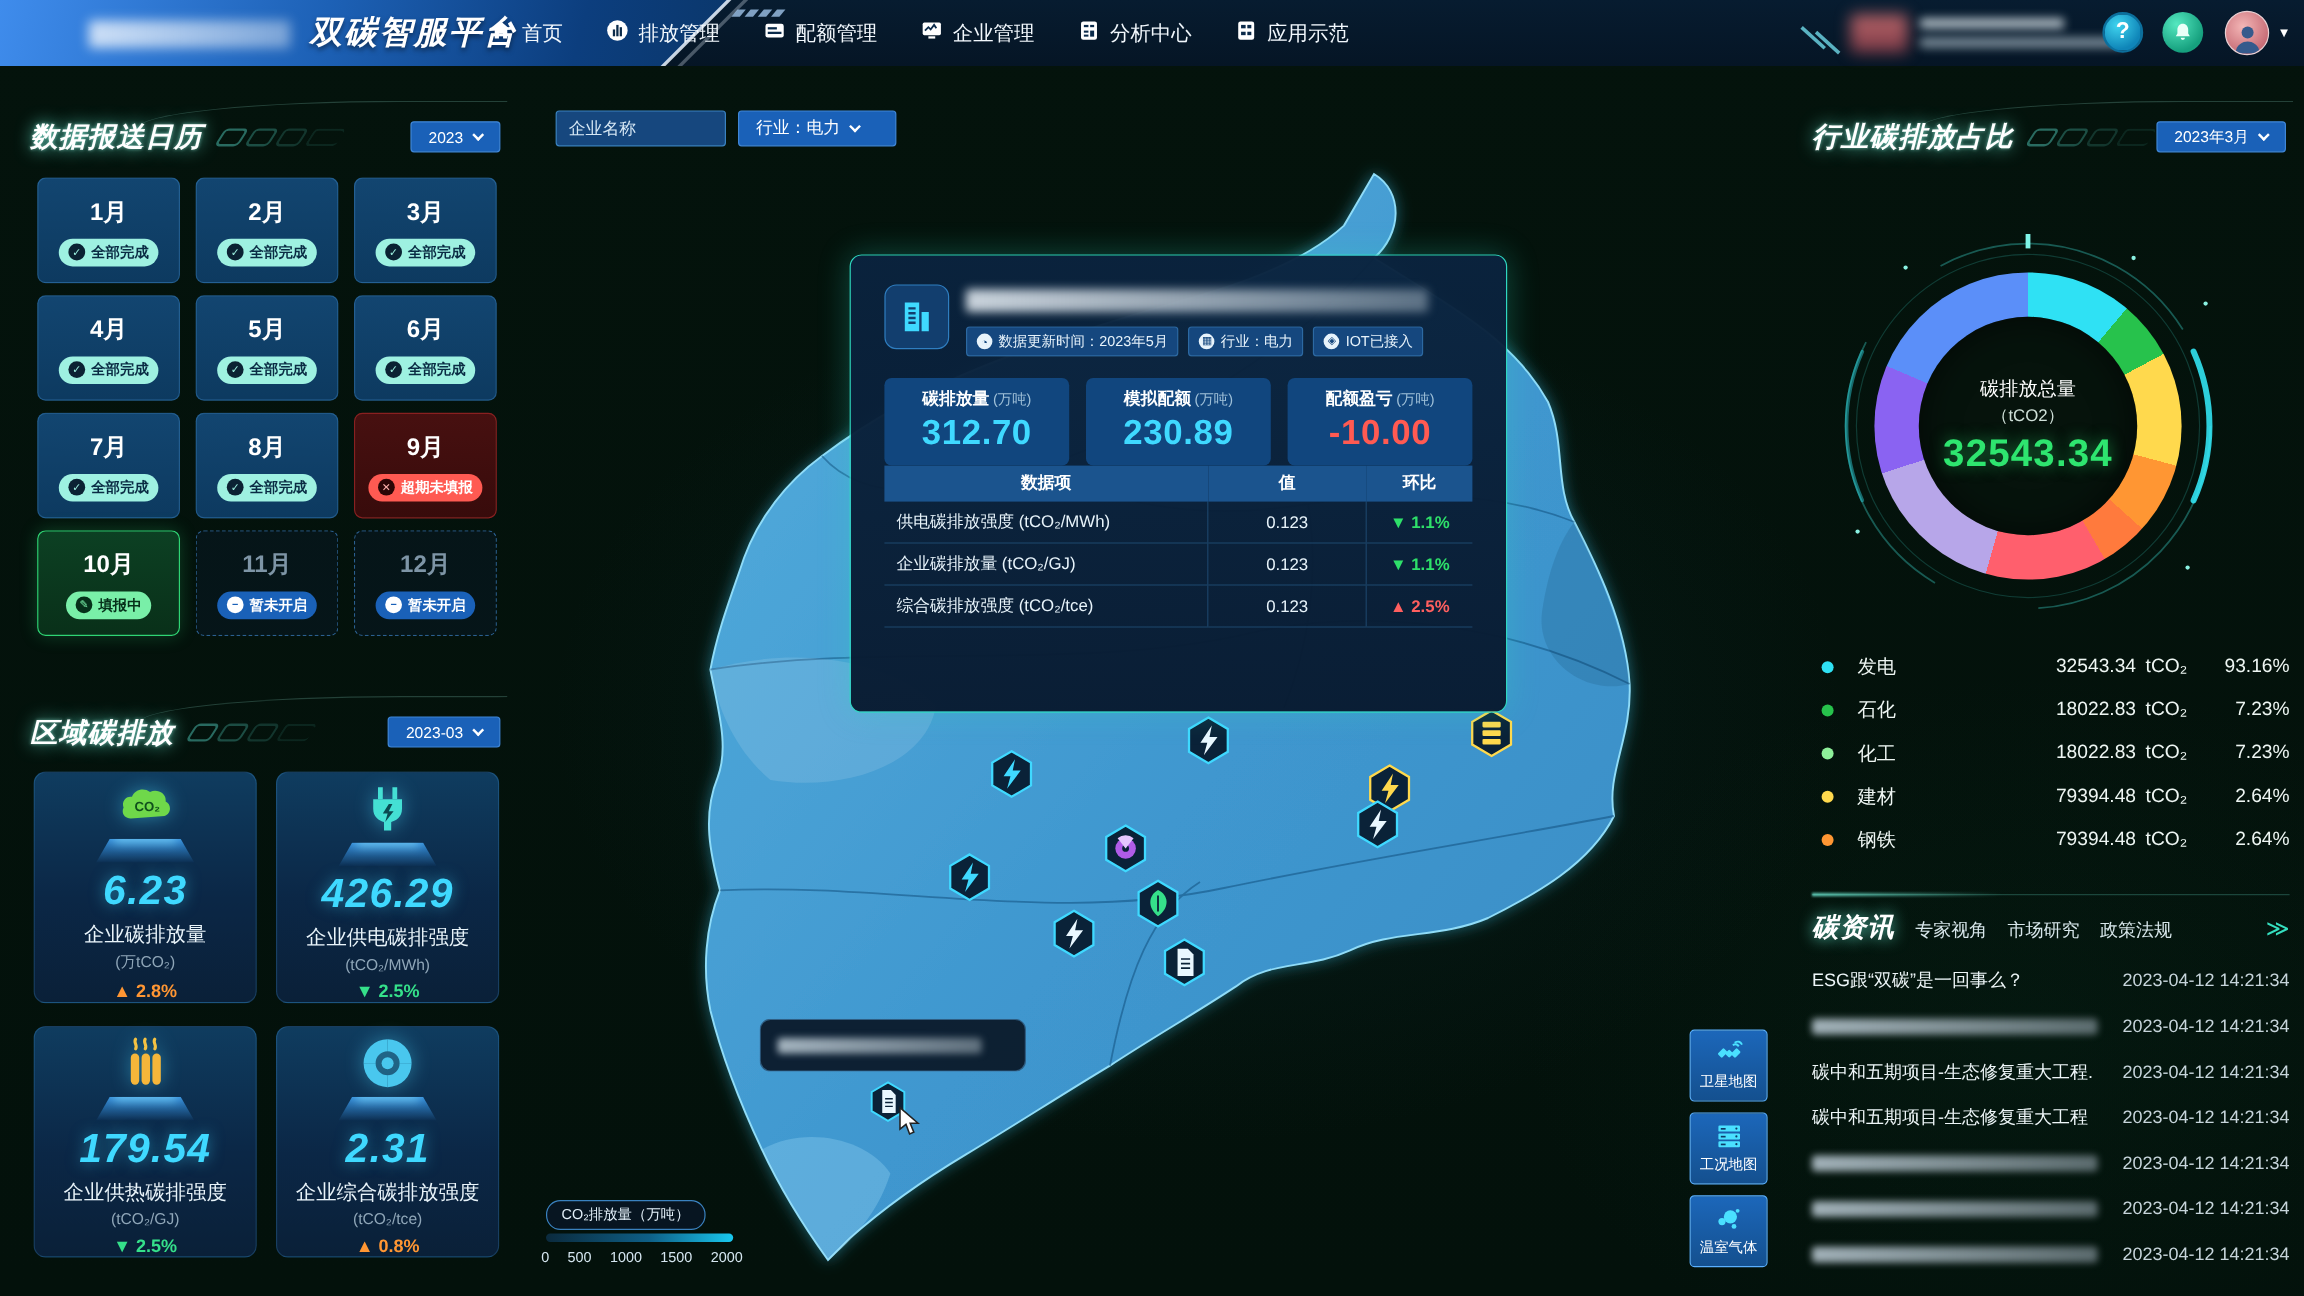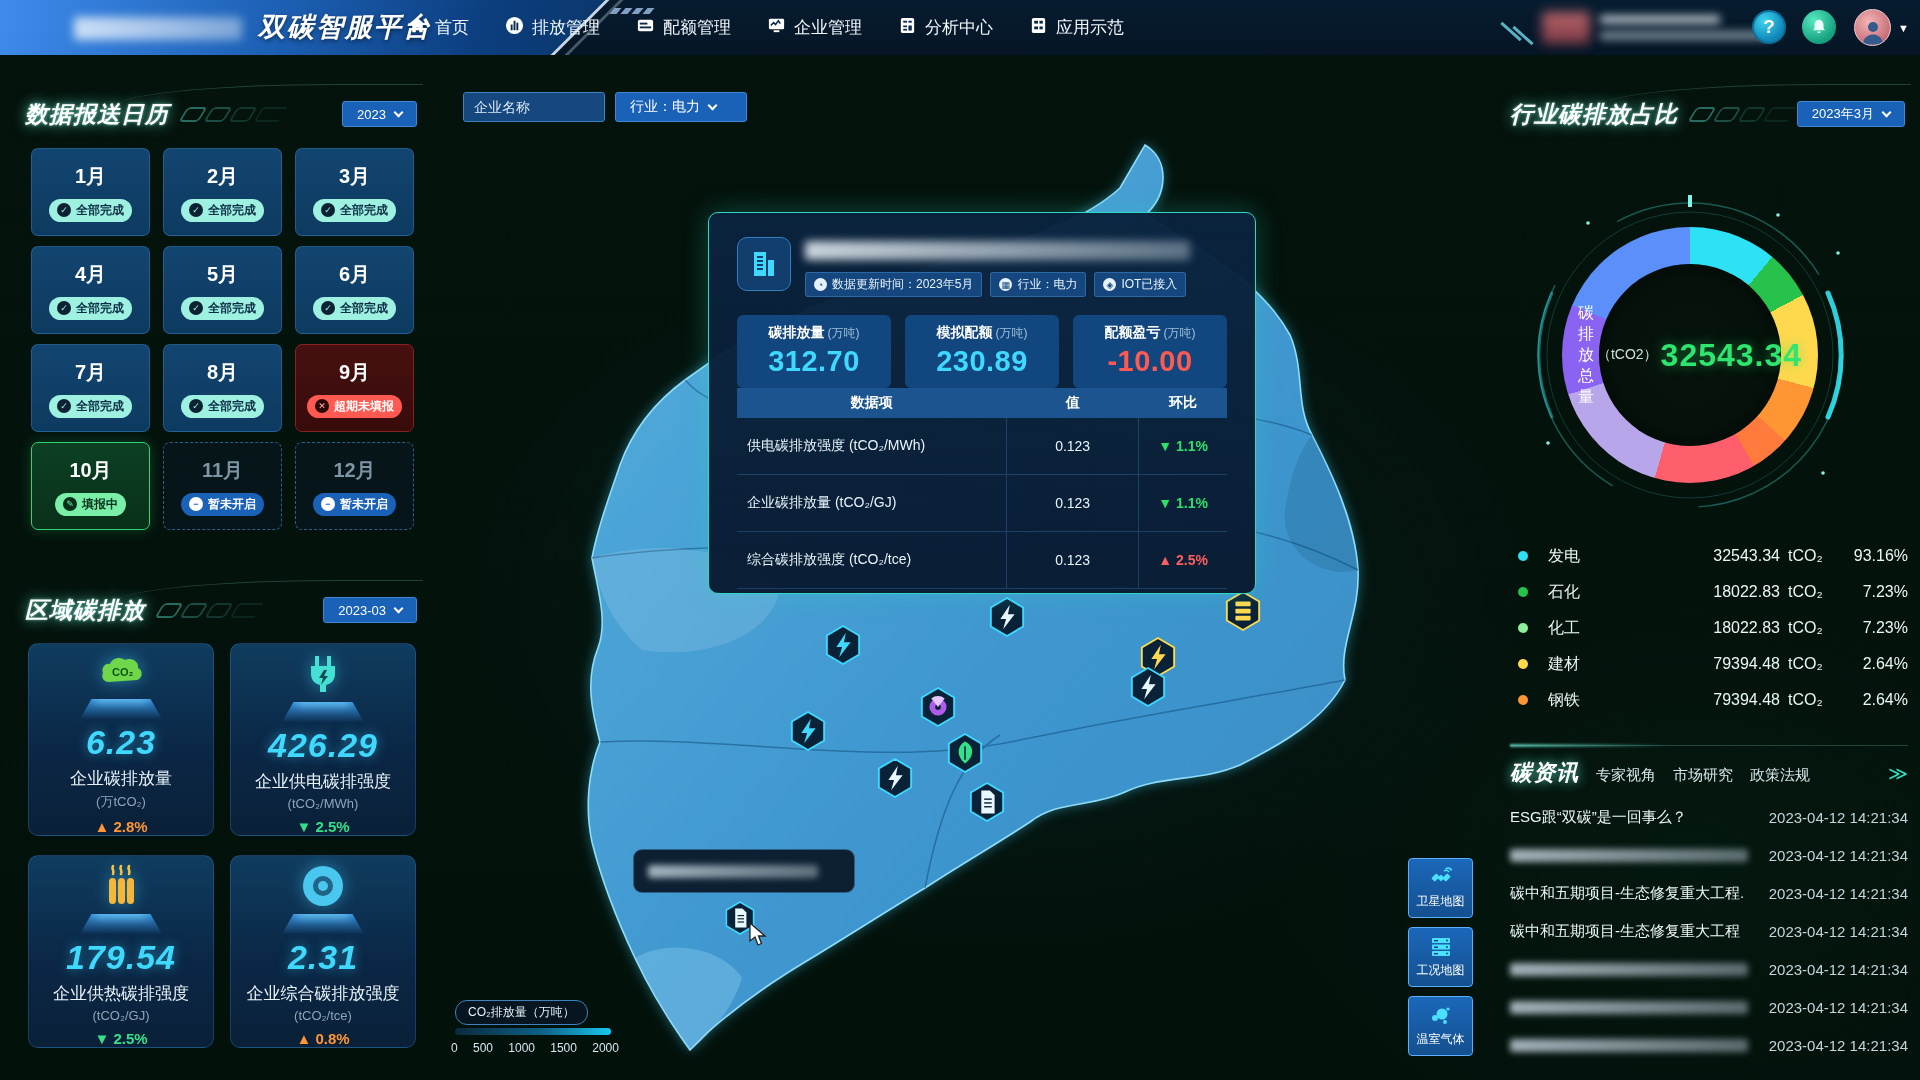--- a/index.html
+++ b/index.html
@@ -150,34 +150,34 @@
   .ti{width:13px;height:13px;border-radius:50%;background:#e7f3fb;color:#15477e;font-size:9px;font-weight:800;
     display:flex;align-items:center;justify-content:center;}
   .pmetrics{display:flex;gap:14px;margin-top:18px;}
   .pm{flex:1;background:#11467e;border-radius:6px;text-align:center;padding:9px 0 10px;}
   .pml{color:#fff;font-size:14px;font-weight:700;}
   .pml .u{color:#9fc0d8;font-size:12px;font-weight:400;margin-left:3px;}
   .pmv{font-size:29px;font-weight:800;color:#3fd9ff;margin-top:3px;letter-spacing:.5px;}
   .pmv.neg{color:#ff5a52;}
   .ptable{width:100%;border-collapse:collapse;margin-top:0;font-size:14px;}
   .ptable th{background:#1b548e;color:#fff;font-weight:700;padding:6px 4px;}
-  .ptable td{color:#e8f4fb;padding:19px 10px;border-bottom:1px solid rgba(60,130,190,.35);}
+  .ptable td{color:#e8f4fb;padding:8px 10px;border-bottom:1px solid rgba(60,130,190,.35);}
   .ptable td+td{border-left:1px solid rgba(60,130,190,.35);}
   .ptable td:nth-child(2){text-align:center;}
   .ptable td:nth-child(3){text-align:center;font-weight:700;}
   .dir-down{color:#2ee06a!important;}.dir-down::before{content:"▼ ";}
   .dir-up{color:#ff5f5f!important;}.dir-up::before{content:"▲ ";}
   .plink{color:#3fd9ff;text-align:center;font-size:15px;font-weight:700;margin-top:15px;cursor:pointer;}
 
   
   .ind-head{left:1510px;top:96px;width:395px;}
   .donut-wrap{position:absolute;left:1562px;top:227px;width:256px;height:256px;}
   .donut{position:absolute;inset:0;border-radius:50%;}
   .donut-hole{position:absolute;inset:37px;background:#06130c;border-radius:50%;
-    display:flex;flex-direction:row;align-items:center;justify-content:center;gap:3px;
+    display:flex;flex-direction:column;align-items:center;justify-content:center;gap:3px;
     box-shadow:0 0 30px rgba(0,0,0,.6) inset;}
   .dc-label{color:#fff;font-size:16px;}
   .dc-unit{color:#cfe0d8;font-size:14px;}
   .dc-value{color:#2ee56f;font-size:32px;font-weight:800;letter-spacing:1px;text-shadow:0 0 12px rgba(46,229,111,.5);}
   .ring-svg{position:absolute;left:1528px;top:193px;pointer-events:none;}
   .lgd{position:absolute;left:1512px;top:538px;width:396px;}
   .lrow{display:flex;align-items:center;height:36px;font-size:16px;color:#eef6f3;}
   .ldot{width:10px;height:10px;border-radius:50%;margin:0 20px 0 6px;flex:none;}
   .lname{width:86px;}
   .lval{flex:1;text-align:right;}

